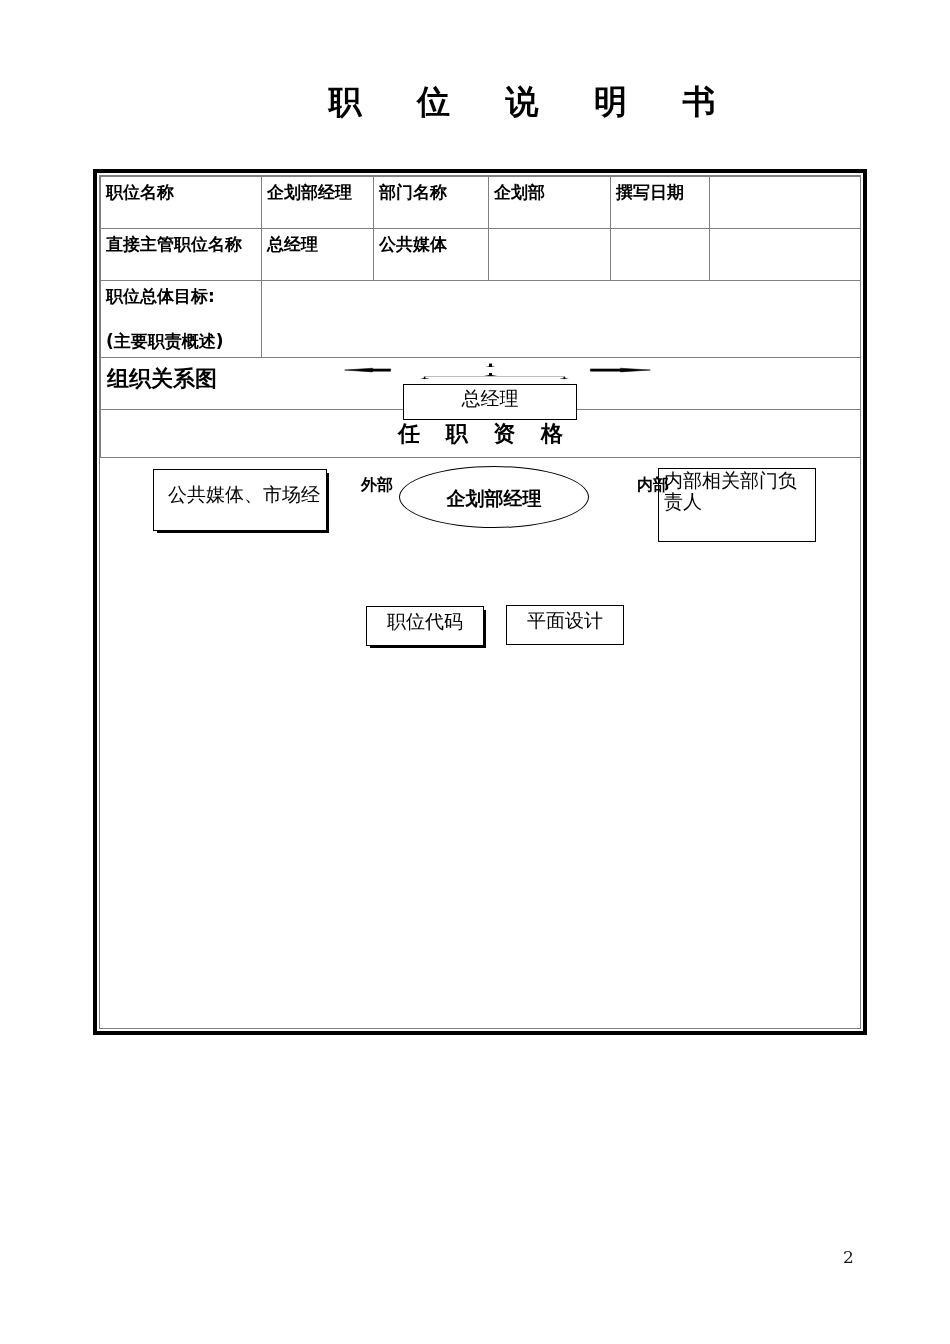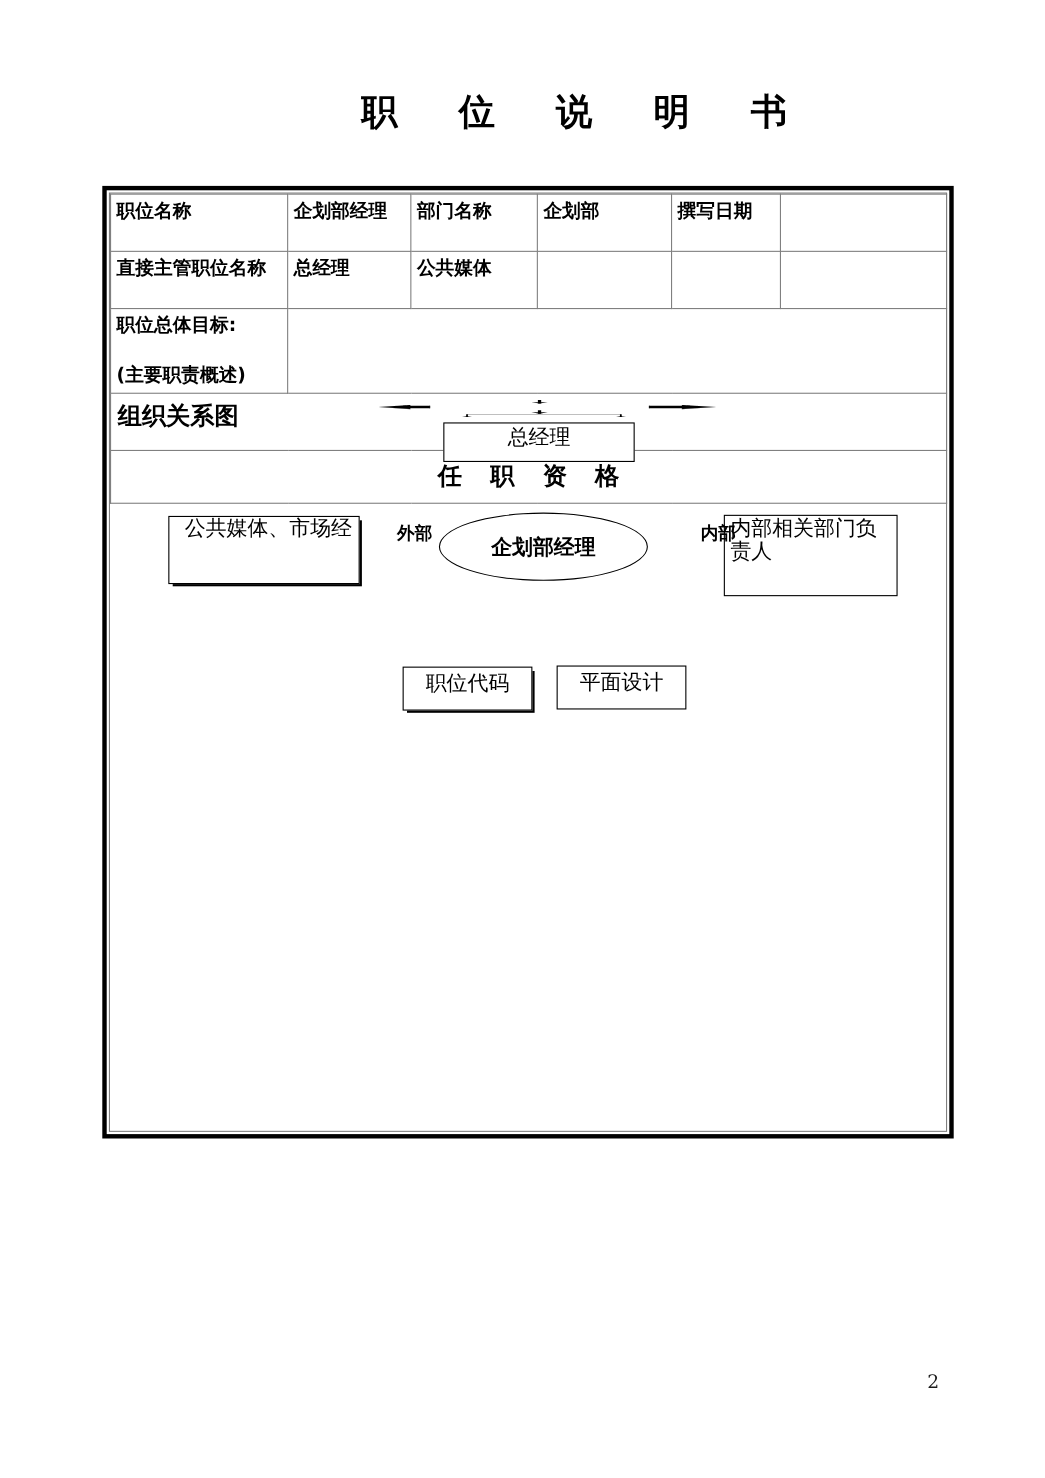--- a/index.html
+++ b/index.html
@@ -118,20 +118,21 @@
     width: 174px;
     height: 36px;
     padding-top: 3px;
   }
   
   .node-external {
     left: 52px;
     top: 111px;
     width: 174px;
     height: 62px;
+    padding-top: 14px;
     text-align: left;
     padding-left: 14px;
   }
   
   .node-internal {
     left: 557px;
     top: 110px;
     width: 158px;
     height: 74px;
     text-align: left;

